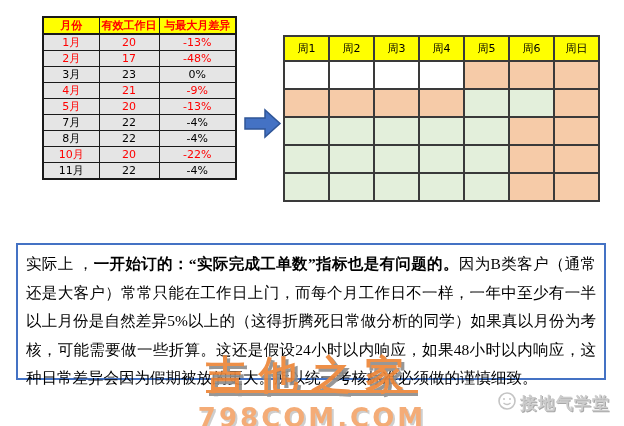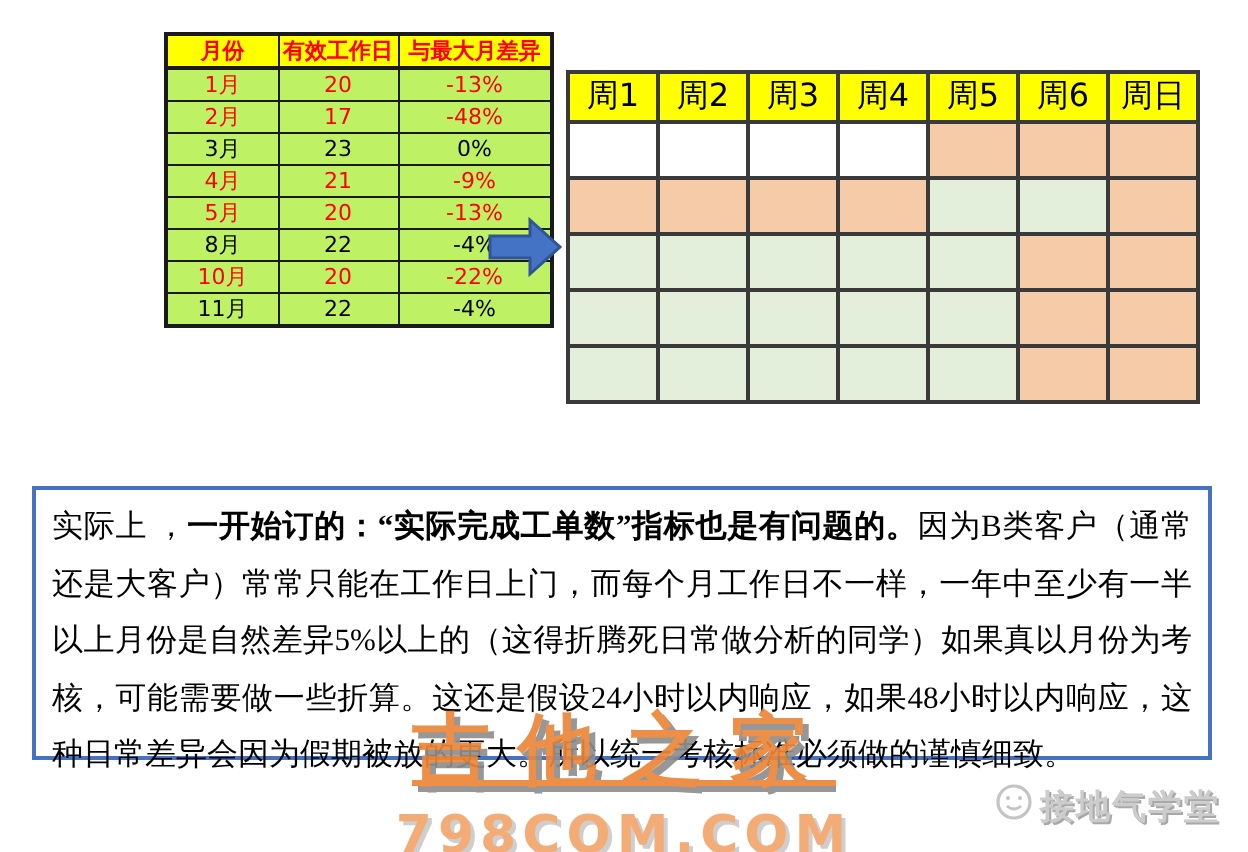--- a/index.html
+++ b/index.html
@@ -3,30 +3,30 @@
 <meta charset="utf-8">
 <style>
   * { margin:0; padding:0; box-sizing:border-box; }
   html,body { background:#ffffff; }
   body { font-family:"DejaVu Sans", sans-serif; }
   .page { position:relative; width:624px; height:426px; background:#ffffff; overflow:hidden; }
 
   
   .month-table { position:absolute; left:42px; top:16px; border-collapse:collapse; table-layout:fixed; font-size:11px; }
   .month-table th, .month-table td { border:1px solid #1a1a1a; text-align:center; vertical-align:middle; padding:0; }
-  .month-table { border:2px solid #1a1a1a;margin-left:40px; }
+  .month-table { border:2px solid #1a1a1a; }
   .month-table th { background:#FFFF00; color:#FF0000; font-weight:bold; height:17px; border-bottom:2px solid #1a1a1a; }
-  .month-table td { height:15px; color:#000; background:#bef264; }
+  .month-table td { height:15px; color:#000; background:#e5e5e5; }
   .month-table tr[data-hl="true"] td { color:#FF0000; }
 
   
   .arrow-wrap { position:absolute; left:244px; top:106px; width:38px; height:36px; }
 
   
-  .calendar { position:absolute; left:283px; top:35px; border-collapse:collapse; table-layout:fixed; font-size:16px; }
+  .calendar { position:absolute; left:283px; top:35px; border-collapse:collapse; table-layout:fixed; font-size:11px; }
   .calendar { border:2px solid #3a3a3a; }
   .calendar th, .calendar td { border:2px solid #3a3a3a; text-align:center; vertical-align:middle; padding:0; }
   .calendar th { background:#FFFF00; color:#000; font-weight:normal; height:25px; }
   .calendar td { height:28px; }
   .calendar td[data-color="white"]  { background:#ffffff; }
   .calendar td[data-color="orange"] { background:#F6CBA8; }
   .calendar td[data-color="green"]  { background:#E3EFDB; }
 
   
   .note-box { position:absolute; left:16px; top:243px; width:590px; height:137px;
@@ -81,20 +81,25 @@
         </tr>
       <tr data-hl="true">
           <td>4月</td>
           <td>21</td>
           <td>-9%</td>
         </tr>
       <tr data-hl="true">
           <td>5月</td>
           <td>20</td>
           <td>-13%</td>
+        </tr>
+      <tr data-hl="false">
+          <td>7月</td>
+          <td>22</td>
+          <td>-4%</td>
         </tr>
       <tr data-hl="false">
           <td>8月</td>
           <td>22</td>
           <td>-4%</td>
         </tr>
       <tr data-hl="true">
           <td>10月</td>
           <td>20</td>
           <td>-22%</td>

